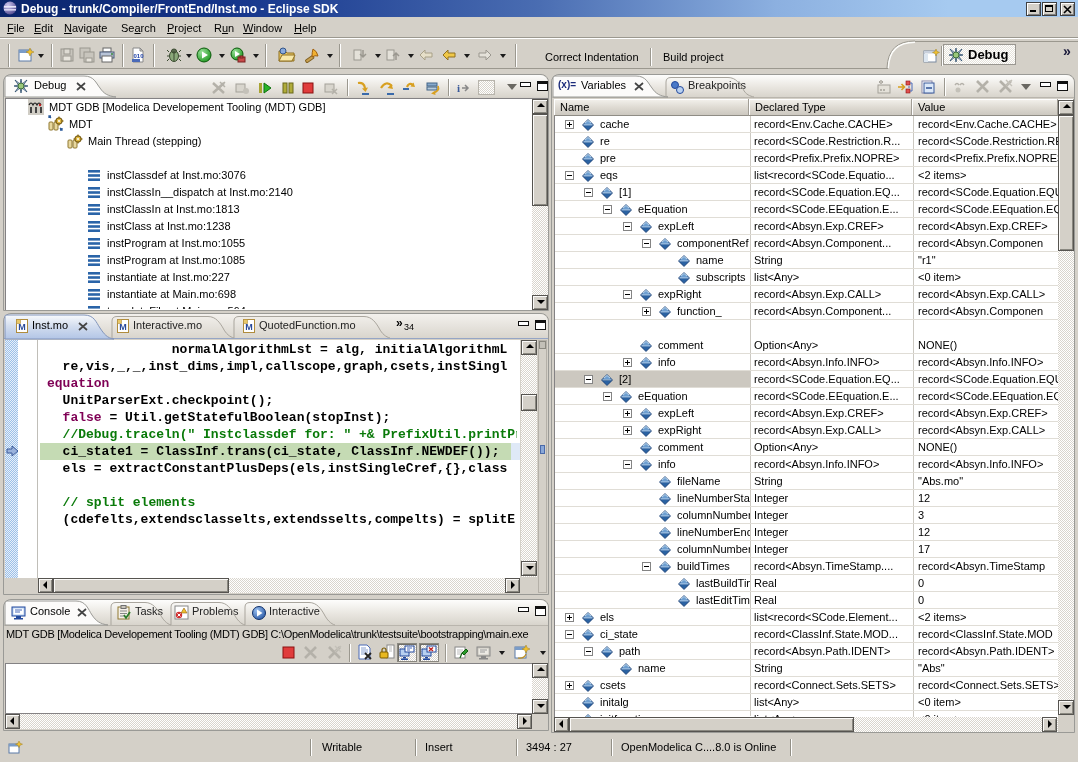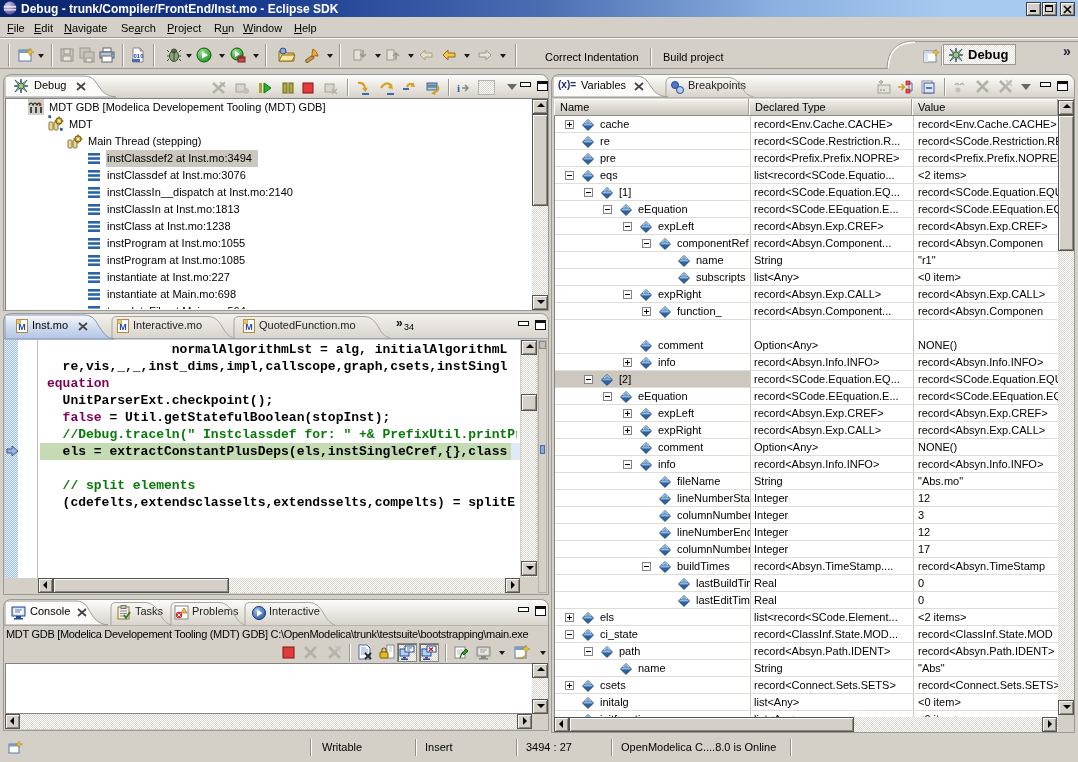--- a/index.html
+++ b/index.html
@@ -275,29 +275,20 @@
 <div class="trow" style="left:0;top:34px;width:526px">
 <svg class="abs" style="left:61px;top:1" width="16" height="16">
           <rect x="1" y="6" width="4" height="8" rx="1" fill="#e8d8a0" stroke="#907830"></rect>
           <rect x="6" y="6" width="4" height="8" rx="1" fill="#e8d8a0" stroke="#907830"></rect>
           <circle cx="11" cy="5" r="3.2" fill="#e0b840" stroke="#6a5010"></circle>
           <circle cx="11" cy="5" r="1" fill="#fff"></circle>
           <path d="M11,0.5 l1,1.5 h-2z M11,9.5 l1,-1.5 h-2z M6.5,5 l1.5,-1 v2z M15.5,5 l-1.5,-1 v2z" fill="#e0b840" stroke="#6a5010" stroke-width="0.5"></path>
         </svg>
 <div class="abs" style="left:82px;top:2px">Main Thread (stepping)</div>
 </div>
-<div class="trow" style="left:0;top:51px;width:526px">
-<div class="abs" style="left:100px;top:0;height:17px;width:152px;background:#ccc8c0"></div>
-<svg class="abs" style="left:80px;top:2" width="16" height="14">
-          <rect x="2" y="1" width="12" height="2.6" fill="#2a64a8"></rect>
-          <rect x="2" y="5.2" width="12" height="2.6" fill="#2a64a8"></rect>
-          <rect x="2" y="9.4" width="12" height="2.6" fill="#2a64a8"></rect>
-        </svg>
-<div class="abs" style="left:101px;top:2px">instClassdef2 at Inst.mo:3494</div>
-</div>
 <div class="trow" style="left:0;top:68px;width:526px">
 <svg class="abs" style="left:80px;top:2" width="16" height="14">
           <rect x="2" y="1" width="12" height="2.6" fill="#2a64a8"></rect>
           <rect x="2" y="5.2" width="12" height="2.6" fill="#2a64a8"></rect>
           <rect x="2" y="9.4" width="12" height="2.6" fill="#2a64a8"></rect>
         </svg>
 <div class="abs" style="left:101px;top:2px">instClassdef at Inst.mo:3076</div>
 </div>
 <div class="trow" style="left:0;top:85px;width:526px">
 <svg class="abs" style="left:80px;top:2" width="16" height="14">
@@ -422,20 +413,21 @@
 <svg class="abs" style="left:2px;top:131px" width="13" height="12">
       <path d="M1,4 h5 l0,-3 l6,5 l-6,5 l0,-3 h-5 z" fill="#9ab2dc" stroke="#3a5a9a" stroke-width="1"></path>
     </svg>
 <div class="abs code" style="left:34px;top:27px;width:479px;height:237px;overflow:hidden;padding-left:9px">
 <div>                normalAlgorithmLst = alg, initialAlgorithmL</div>
 <div>  re,vis,_,_,inst_dims,impl,callscope,graph,csets,instSingl</div>
 <div><span class="kw">equation</span></div>
 <div>  UnitParserExt.checkpoint();</div>
 <div>  <span class="kw">false</span> = Util.getStatefulBoolean(stopInst);</div>
 <div>  <span class="cm">//Debug.traceln(" Instclassdef for: " +&amp; PrefixUtil.printPrefixStr(pre));</span></div>
+<div>  ci_state1 = ClassInf.trans(ci_state, ClassInf.NEWDEF());</div>
 <div>  els = extractConstantPlusDeps(els,instSingleCref,{},class</div>
 <div>&nbsp;</div>
 <div>  <span class="cm">// split elements</span></div>
 <div>  (cdefelts,extendsclasselts,extendsselts,compelts) = splitE</div>
 <div>&nbsp;</div>
 </div>
 <div class="abs sb" style="left:517px;top:26px;width:16px;height:237px"></div>
 <div class="sbtn" style="left:517px;top:26px;width:16px;height:15px"></div>
     <div class="abs" style="left:522px;top:30px;width:0;height:0;border-left:4px solid transparent;border-right:4px solid transparent;border-bottom:4px solid #000"></div>
 <div class="sbtn" style="left:517px;top:247px;width:16px;height:15px"></div>

